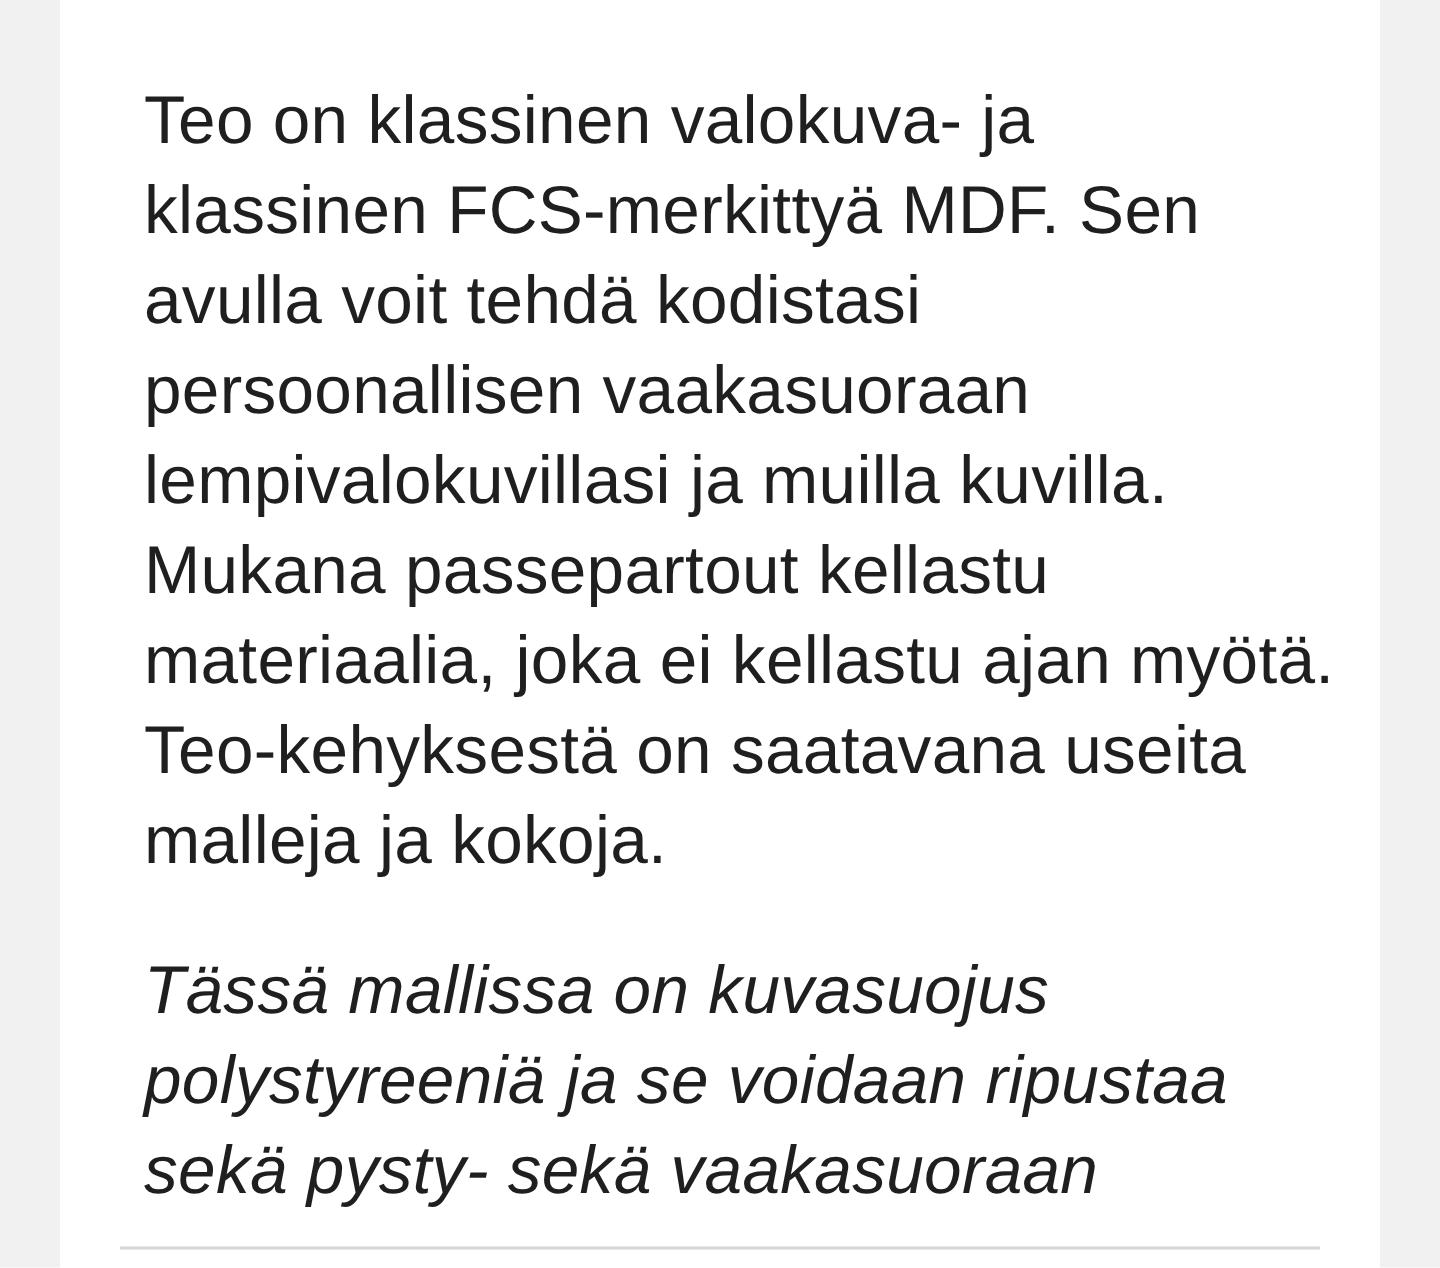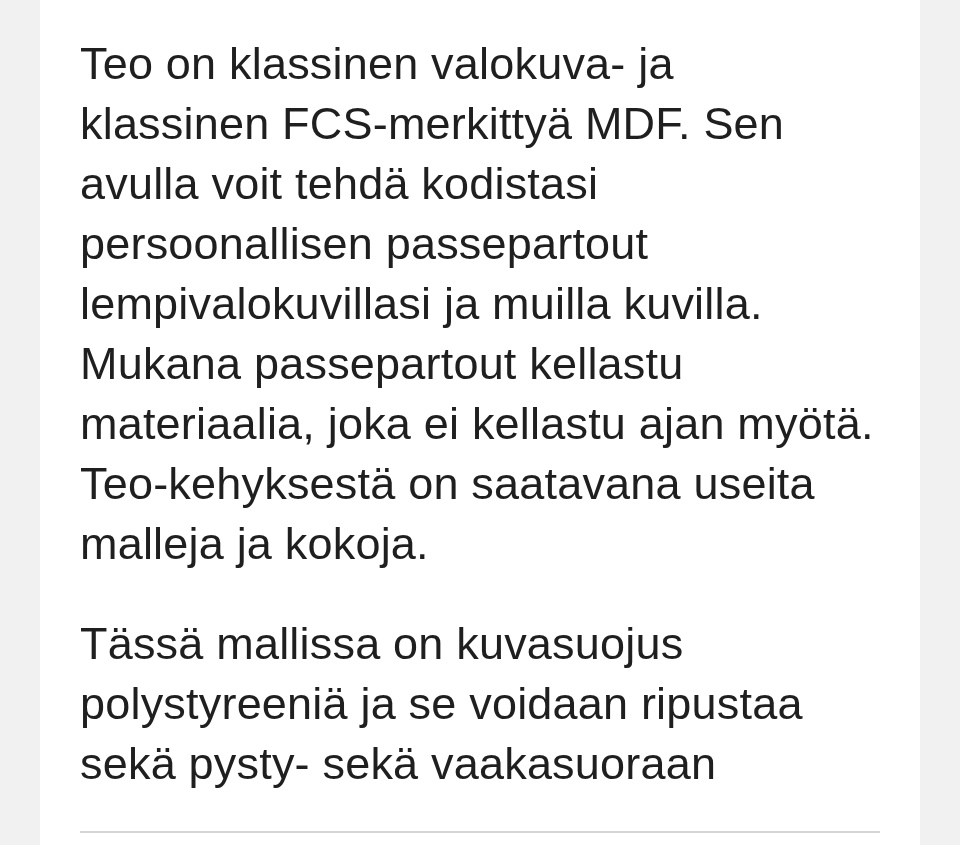--- a/index.html
+++ b/index.html
@@ -24,22 +24,22 @@
   .side-rail.left  { left: 0; }
   .side-rail.right { right: 0; }
 
   .text-block {
     position: absolute;
     left: 80px;
     top: 34px;
     width: 800px;
     color: #1f1f1f;
   }
-  .paragraph { margin: 0; padding: 0; }
-  .paragraph + .paragraph { margin-top: 40px; }
+  .paragraph { margin: 16px; padding: 0; }
+  .paragraph + .paragraph { margin-top: 40px; font-style: italic; }
   .text-line {
     font-size: 45px;
     line-height: 60px;
     white-space: nowrap;
     letter-spacing: 0.2px;
     font-weight: 400;
   }
   .divider {
     position: absolute;
     left: 80px;
@@ -53,21 +53,21 @@
 <body>
 
 <div class="side-rail left"></div>
 <div class="side-rail right"></div>
 
 <div class="text-block">
   <div class="paragraph">
     <div class="text-line">Teo on klassinen valokuva- ja</div>
     <div class="text-line">klassinen FCS-merkittyä MDF. Sen</div>
     <div class="text-line">avulla voit tehdä kodistasi</div>
-    <div class="text-line">persoonallisen passepartout</div>
+    <div class="text-line">persoonallisen vaakasuoraan</div>
     <div class="text-line">lempivalokuvillasi ja muilla kuvilla.</div>
     <div class="text-line">Mukana passepartout kellastu</div>
     <div class="text-line">materiaalia, joka ei kellastu ajan myötä.</div>
     <div class="text-line">Teo-kehyksestä on saatavana useita</div>
     <div class="text-line">malleja ja kokoja.</div>
   </div>
   <div class="paragraph">
     <div class="text-line">Tässä mallissa on kuvasuojus</div>
     <div class="text-line">polystyreeniä ja se voidaan ripustaa</div>
     <div class="text-line">sekä pysty- sekä vaakasuoraan</div>

